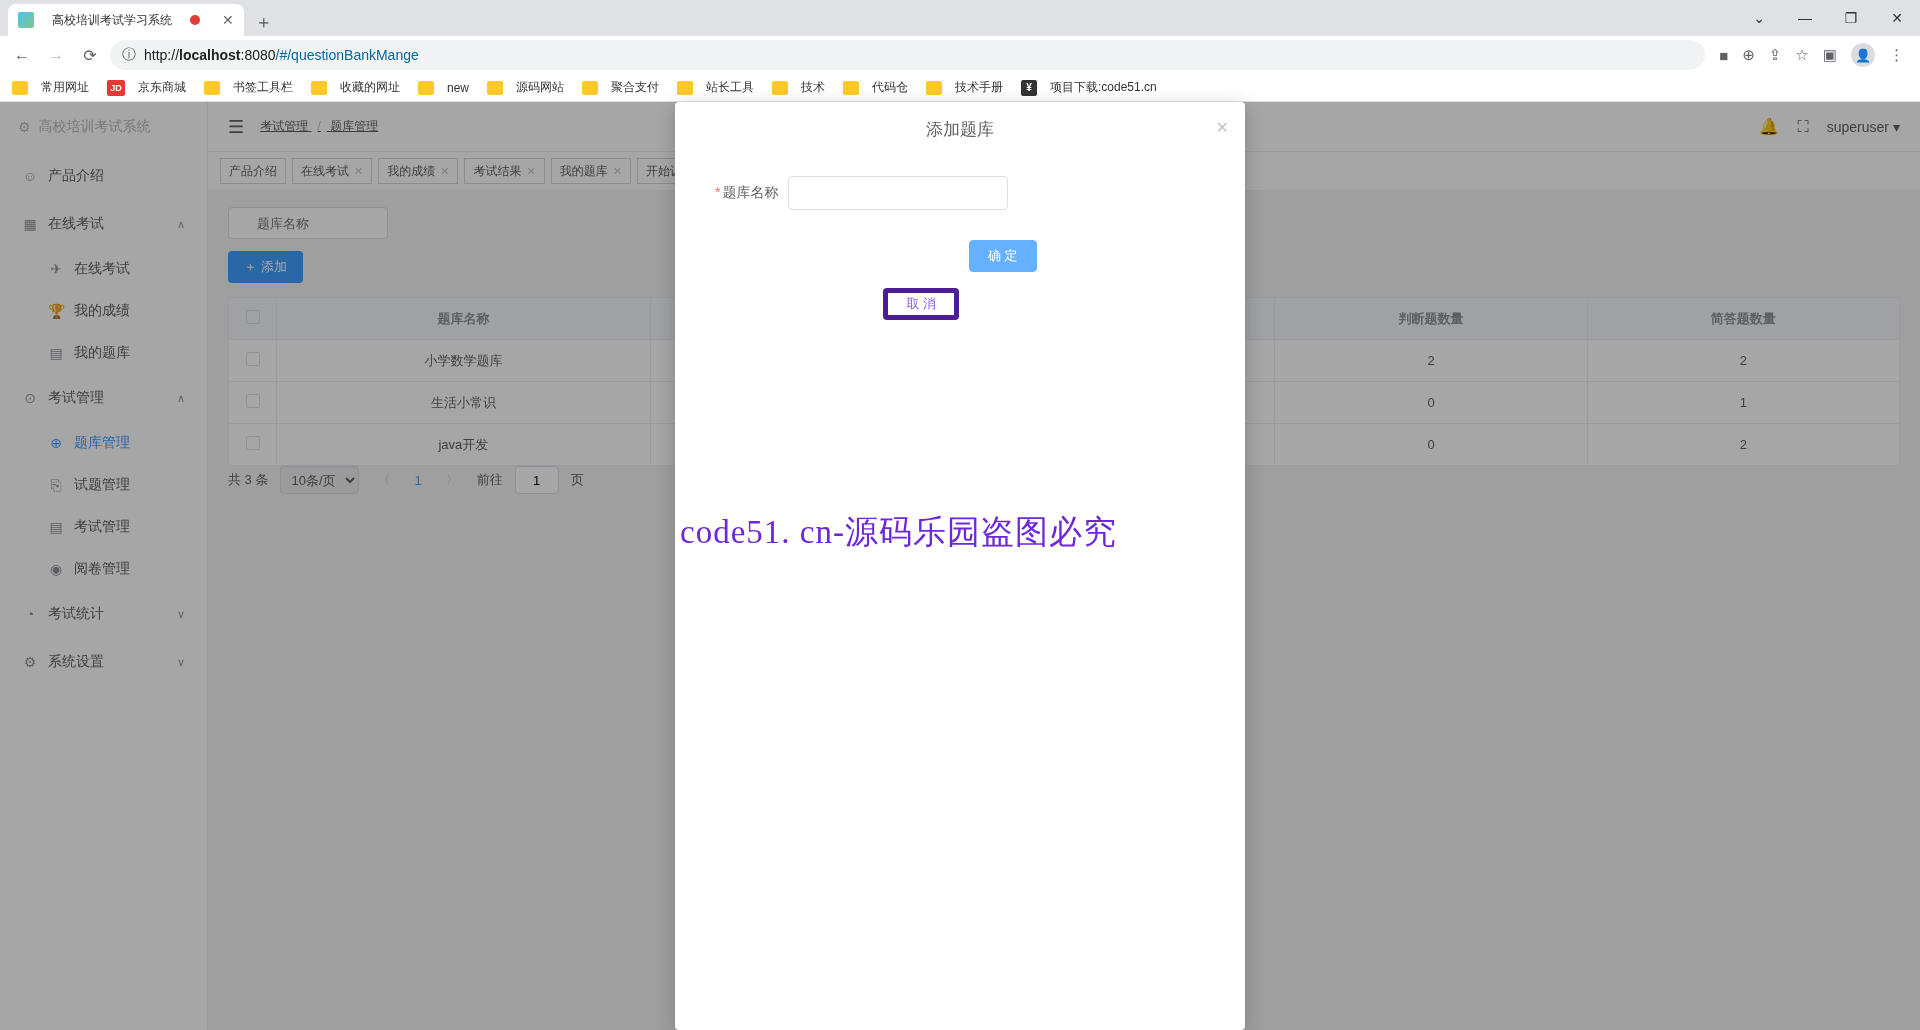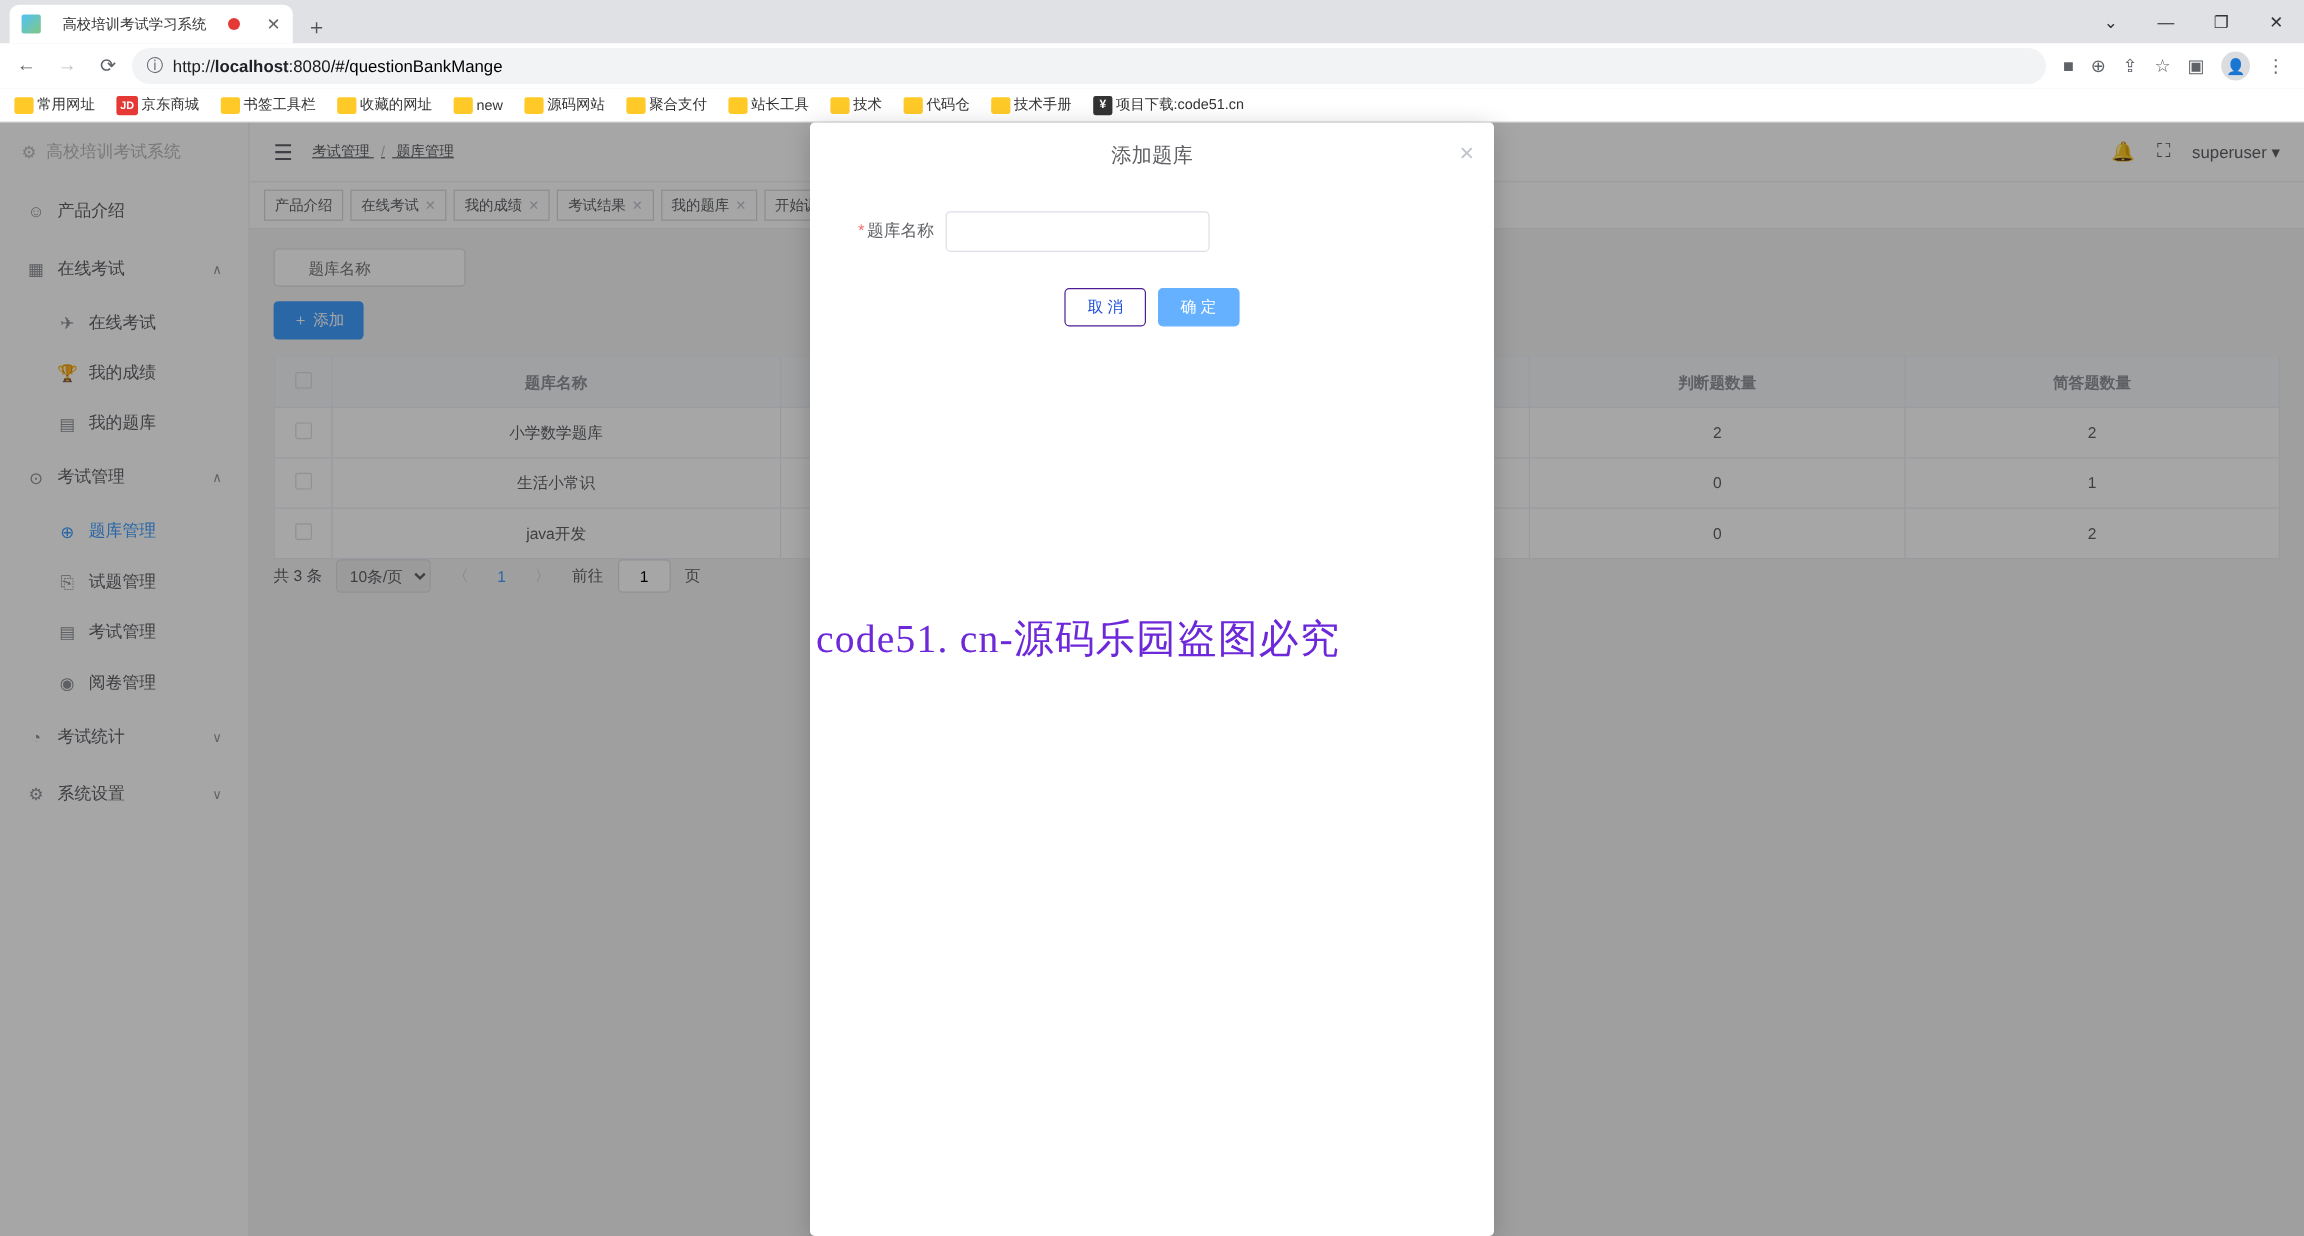--- a/index.html
+++ b/index.html
@@ -13,25 +13,25 @@
 .tab-rec { width:10px; height:10px; border-radius:50%; background:#e53935; }
 .tab-close { color:#666; font-size:14px; cursor:pointer; margin-left:4px; }
 .new-tab { width:28px; height:28px; display:flex; align-items:center; justify-content:center; font-size:18px; color:#555; margin-left:6px; }
 .win-controls { position:absolute; right:0; top:0; display:flex; height:36px; }
 .win-controls span { width:46px; display:flex; align-items:center; justify-content:center; color:#333; font-size:14px; }
 .addr-bar { background:#fff; height:38px; display:flex; align-items:center; padding:0 8px; gap:6px; }
 .nav-btn { width:28px; height:28px; display:flex; align-items:center; justify-content:center; color:#5f6368; font-size:16px; border-radius:50%; }
 .url-box { flex:1; display:flex; align-items:center; height:30px; background:#f1f3f4; border-radius:15px; padding:0 12px; font-size:14px; color:#202124; gap:8px; }
 .url-host { color:#202124; }
 .url-host b { font-weight:600; }
-.url-path { color:#000000; }
+.url-path { color:#0369a1; }
 .addr-icons { display:flex; gap:14px; align-items:center; color:#5f6368; font-size:15px; padding:0 8px; }
 .avatar-circle { width:24px; height:24px; border-radius:50%; background:#dadce0; display:flex; align-items:center; justify-content:center; font-size:13px; }
 .bookmarks { background:#fff; height:28px; display:flex; align-items:center; padding:0 12px; gap:18px; border-bottom:1px solid #e0e0e0; }
-.bm { display:flex; align-items:center; gap:3px; font-size:12px; color:#333; }
+.bm { display:flex; align-items:center; gap:13px; font-size:12px; color:#333; }
 .bm-folder { width:16px; height:14px; background:#ffca28; border-radius:2px; }
 .bm-jd { width:18px; height:16px; background:#e53935; color:#fff; font-size:9px; font-weight:bold; display:flex; align-items:center; justify-content:center; border-radius:2px; }
 .bm-dl { width:16px; height:16px; background:#333; border-radius:2px; display:flex; align-items:center; justify-content:center; color:#fff; font-size:10px; font-weight:bold; }
 
 
 .app { display:flex; height:928px; }
 .sidebar { width:208px; background:#fff; border-right:1px solid #eee; }
 .logo-row { height:50px; display:flex; align-items:center; padding:0 18px; color:#bbb; font-size:14px; gap:8px; }
 .menu-item { height:48px; display:flex; align-items:center; padding:0 22px; font-size:14px; color:#606266; gap:10px; cursor:pointer; }
 .menu-item.sub { padding-left:48px; height:42px; }
@@ -75,21 +75,21 @@
 .overlay { position:absolute; left:0; right:0; top:102px; bottom:0; background:rgba(0,0,0,0.35); display:flex; justify-content:center; }
 .modal { width:570px; background:#fff; border-radius:4px; box-shadow:0 4px 20px rgba(0,0,0,0.2); }
 .modal-head { height:54px; display:flex; align-items:center; justify-content:center; position:relative; font-size:17px; color:#606266; border-bottom:0; }
 .modal-close { position:absolute; right:16px; top:16px; color:#c0c4cc; font-size:16px; cursor:pointer; }
 .modal-body { padding:20px 40px 10px; display:flex; align-items:center; gap:10px; }
 .req { color:#f56c6c; margin-right:2px; }
 .modal-label { font-size:14px; color:#606266; }
 .modal-input { width:220px; height:34px; border:1px solid #dcdfe6; border-radius:4px; padding:0 10px; }
 .modal-foot { padding:20px 0 24px; display:flex; justify-content:center; gap:10px; }
 .btn { height:32px; padding:0 18px; border-radius:4px; font-size:13px; cursor:pointer; }
-.btn-plain { background:#fff; border:1px solid #4c1d95; color:#1d4ed8; }
+.btn-plain { background:#fff; border:5px solid #4c1d95; color:#8b5cf6;margin-top:48px; }
 .btn-primary { background:#66b1ff; border:1px solid #66b1ff; color:#fff; }
 
 .watermark { position:absolute; left:680px; top:510px; font-size:33px; font-family:"SimSun",serif; font-weight:500; color:#6d28d9; pointer-events:none; letter-spacing:1px; }
 </style>
 </head>
 <body>
 
 <div class="browser-chrome">
   <div class="tab-strip">
     <div class="tab">

